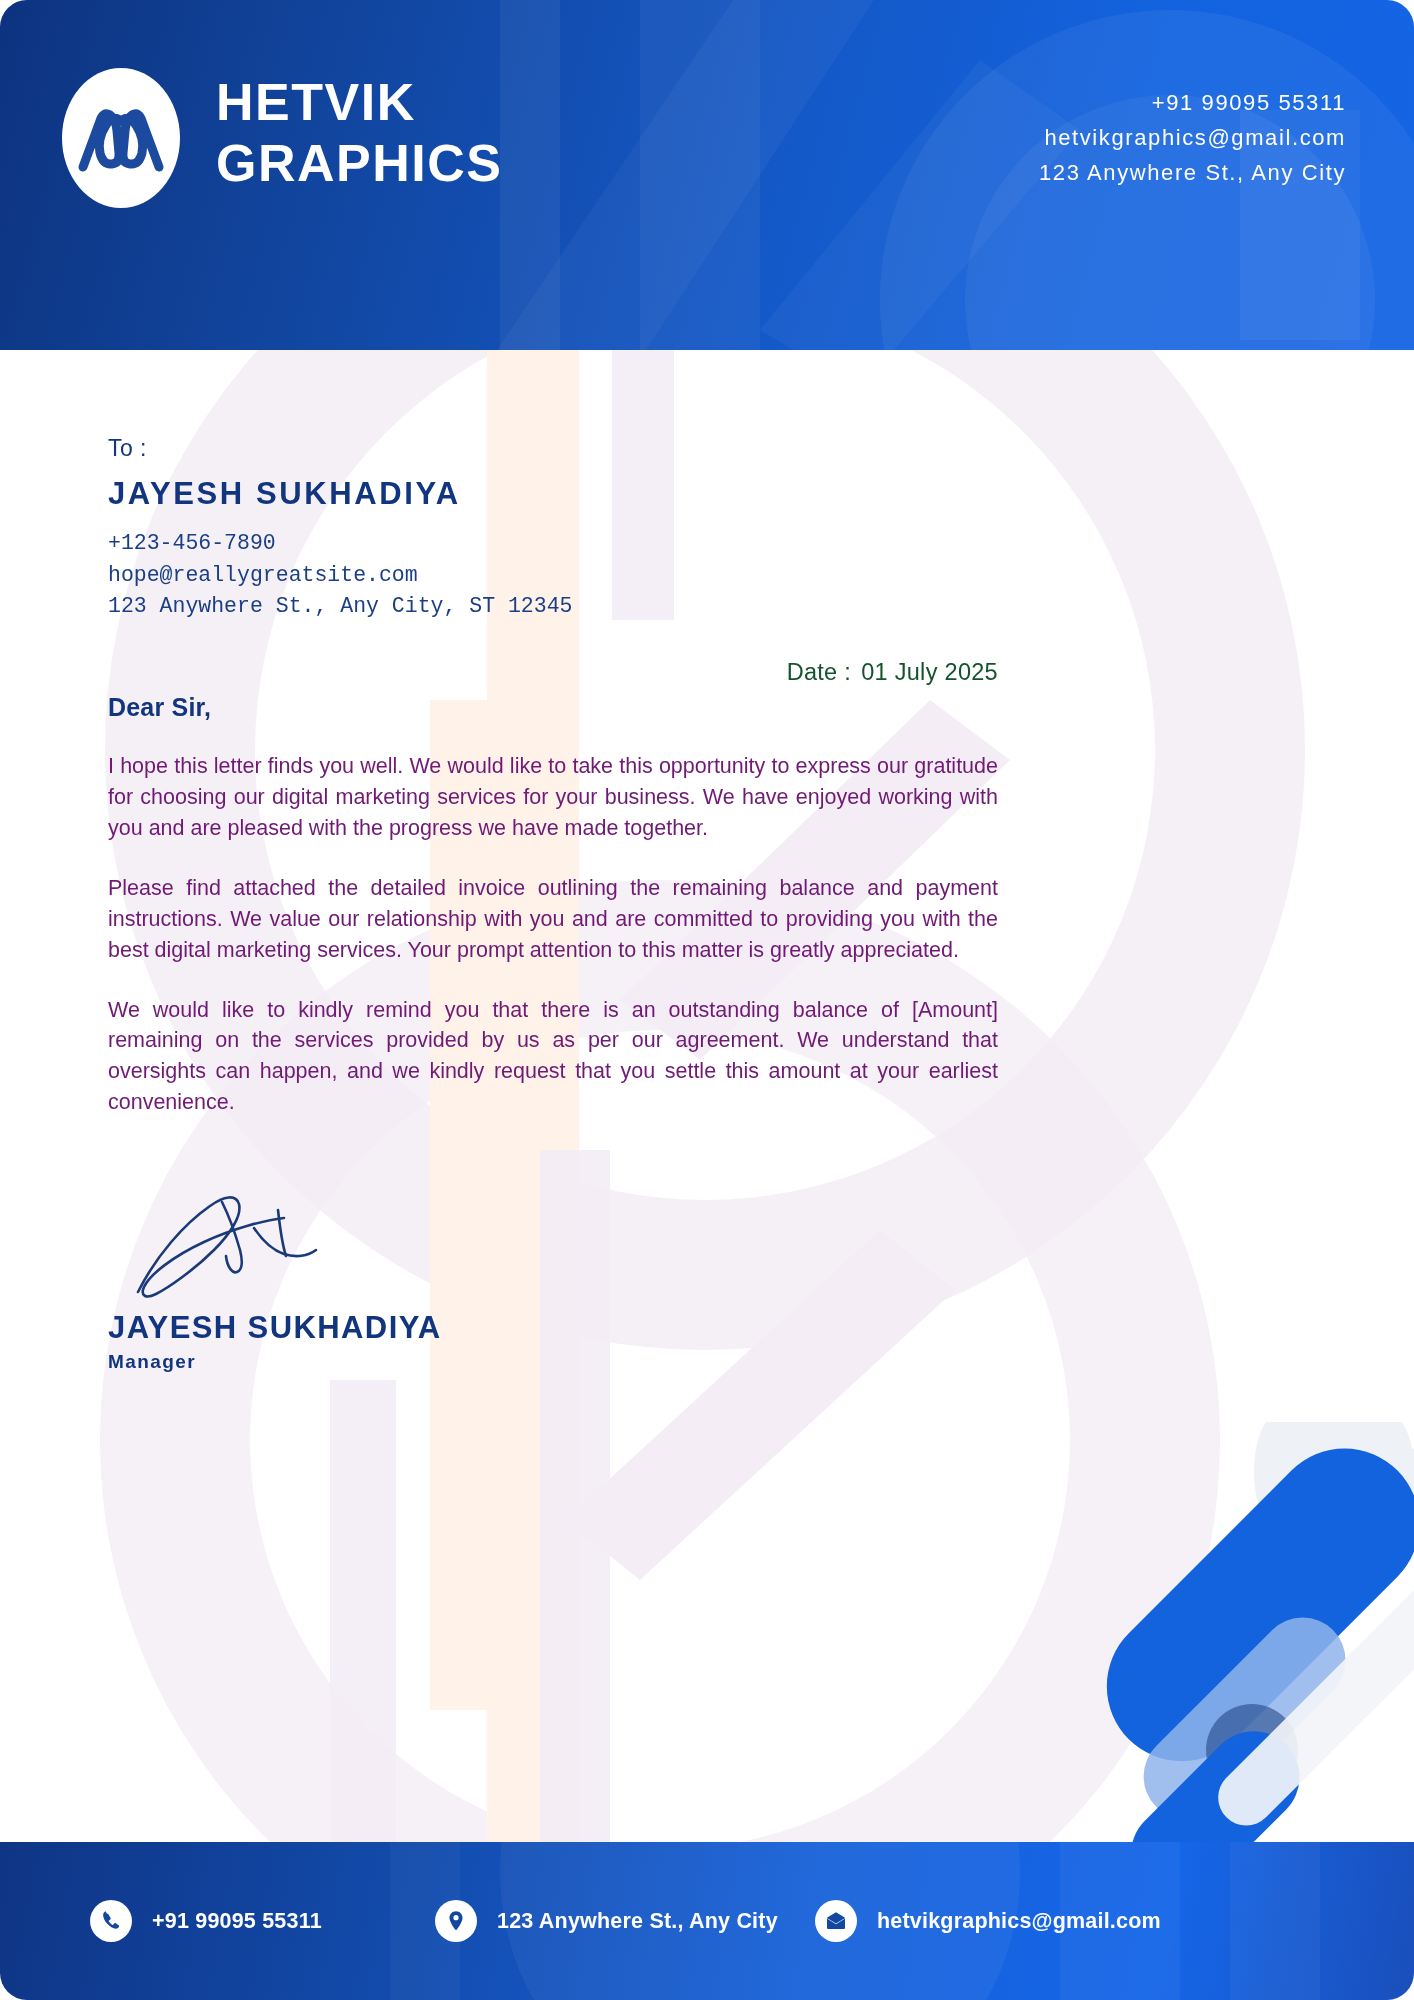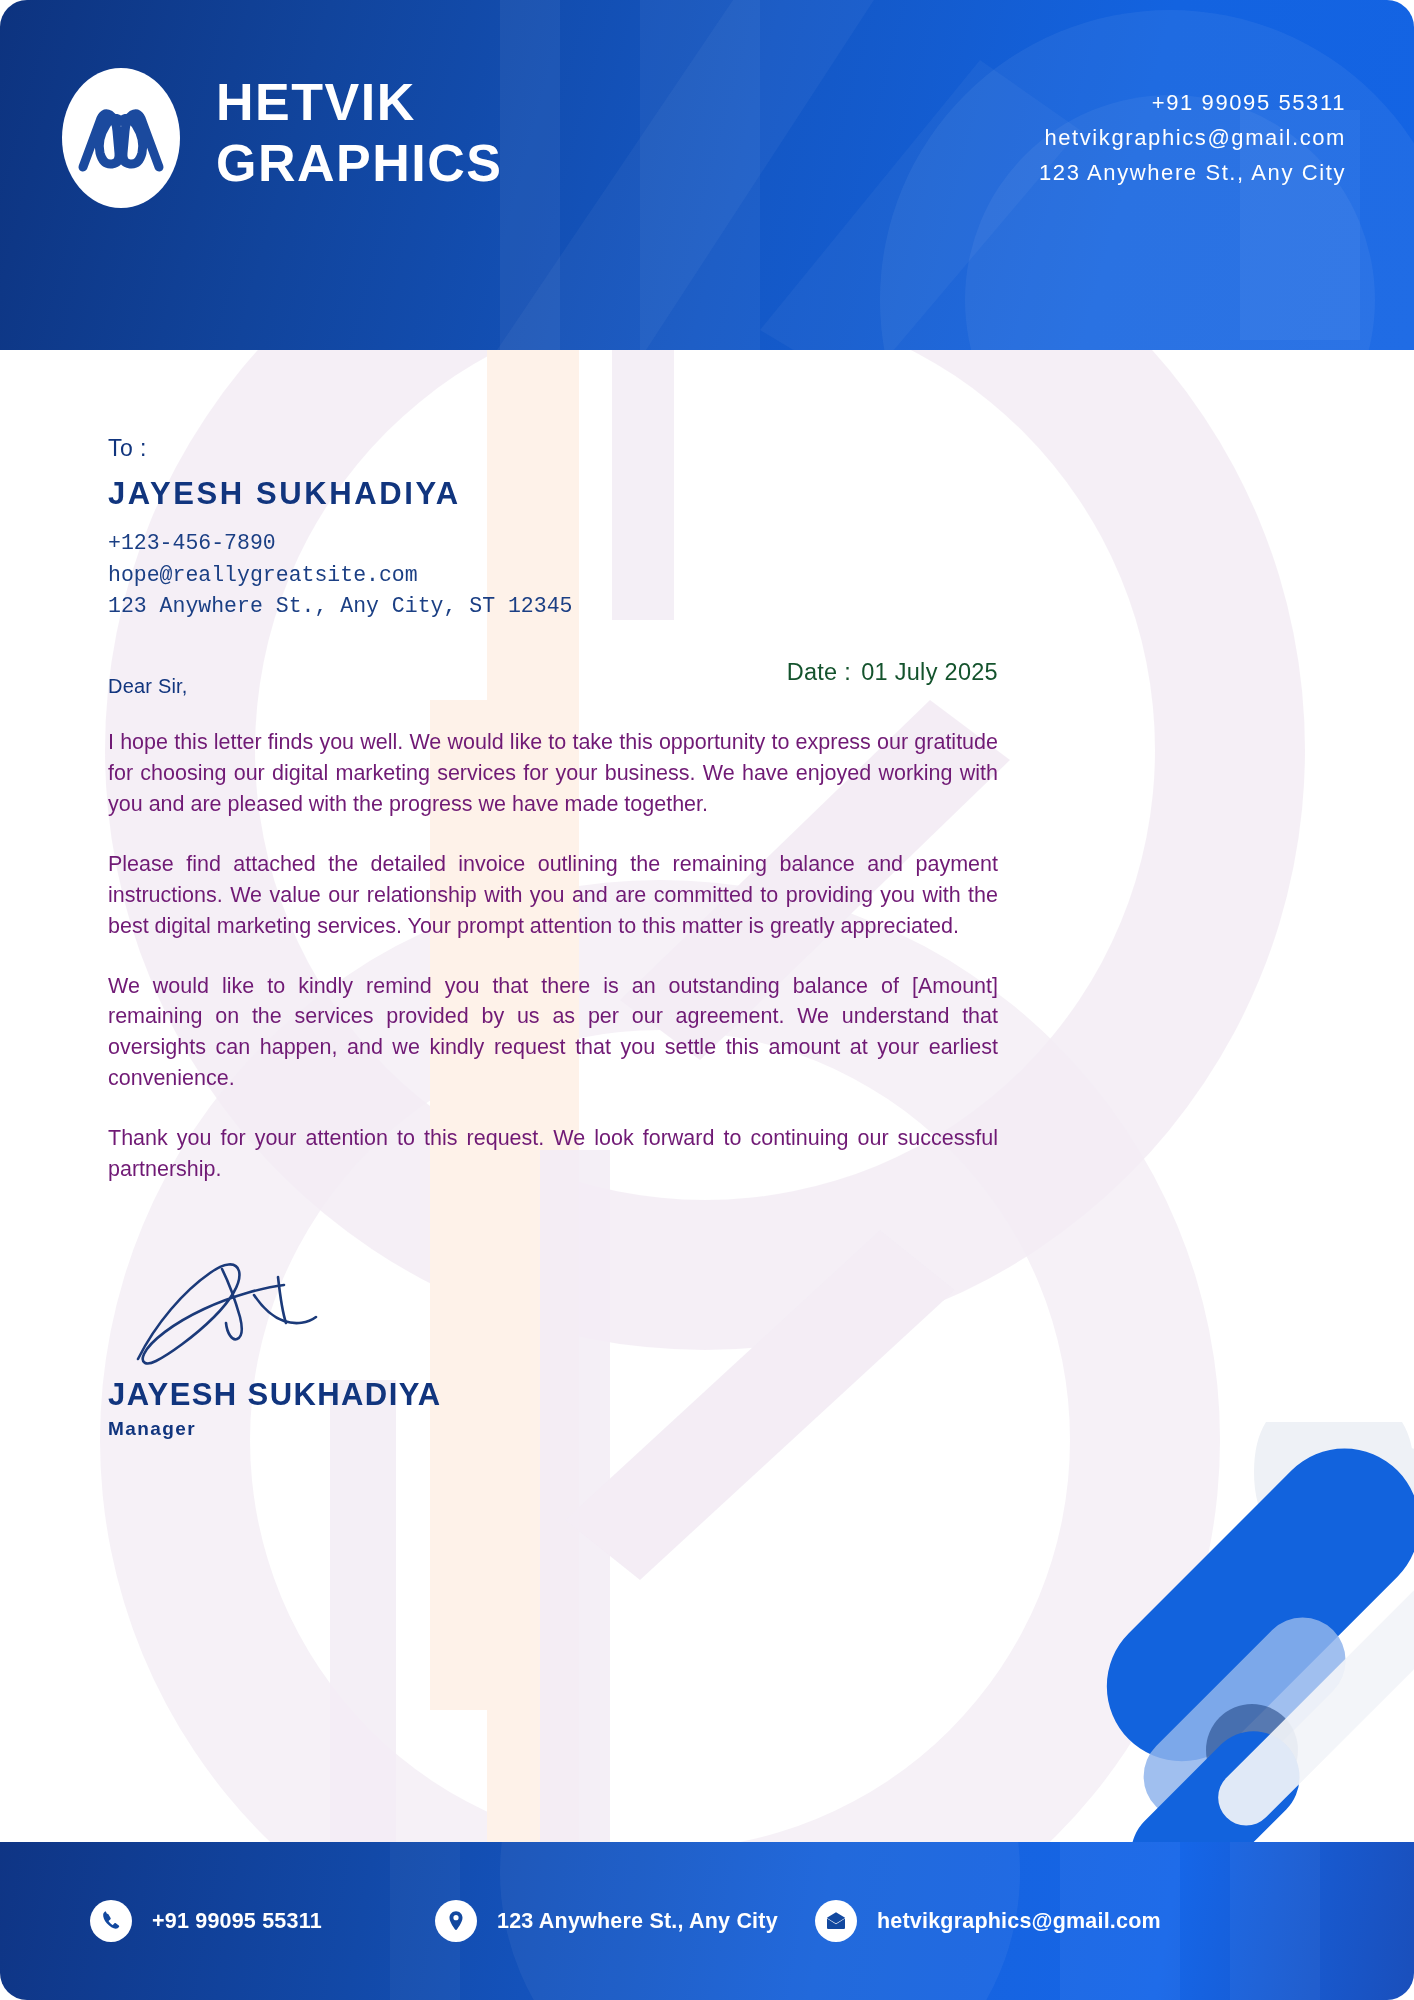--- a/index.html
+++ b/index.html
@@ -110,23 +110,23 @@
     right: 0;
     top: 224px;
     font-size: 23.5px;
     color: #14532d;
     letter-spacing: 0.3px;
     white-space: nowrap;
   }
   .date-row .dval { margin-left: 10px; }
 
   .salutation {
-    margin-top: 52px;
-    font-size: 20px;
-    font-weight: 400;
+    margin-top: 70px;
+    font-size: 25px;
+    font-weight: 700;
     color: #11357e;
     letter-spacing: 0.2px;
   }
   .para {
     margin-top: 29px;
     font-size: 21.5px;
     line-height: 1.44;
     color: #701a75;
     text-align: justify;
   }
@@ -351,21 +351,20 @@
 
       <div class="date-row">
         <span>Date :</span><span class="dval">01 July 2025</span>
       </div>
 
       <div class="salutation">Dear Sir,</div>
 
       <p class="para">I hope this letter finds you well. We would like to take this opportunity to express our gratitude for choosing our digital marketing services for your business. We have enjoyed working with you and are pleased with the progress we have made together.</p>
       <p class="para">Please find attached the detailed invoice outlining the remaining balance and payment instructions. We value our relationship with you and are committed to providing you with the best digital marketing services. Your prompt attention to this matter is greatly appreciated.</p>
       <p class="para">We would like to kindly remind you that there is an outstanding balance of [Amount] remaining on the services provided by us as per our agreement. We understand that oversights can happen, and we kindly request that you settle this amount at your earliest convenience.</p>
-      <p class="para">Thank you for your attention to this request. We look forward to continuing our successful partnership.</p>
 
       <div class="sig-block">
         <svg class="sig-svg" width="300" height="120" viewBox="0 0 300 120">
           <g fill="none" stroke="#1b3a7a" stroke-width="2.6" stroke-linecap="round" stroke-linejoin="round">
             <path d="M12 108 C30 72 58 40 84 22 C98 12 110 10 113 20 C116 32 104 50 88 66
                      C68 86 42 104 30 110 C20 115 14 112 18 103 C24 90 48 72 78 58
                      C108 44 140 36 158 34"></path>
             <path d="M96 18 C104 34 110 52 114 66 C117 78 116 86 111 88 C106 90 101 82 100 72"></path>
             <path d="M128 44 C136 56 146 66 158 70 C170 74 182 72 190 66"></path>
             <path d="M152 26 C154 44 156 60 160 72"></path>

